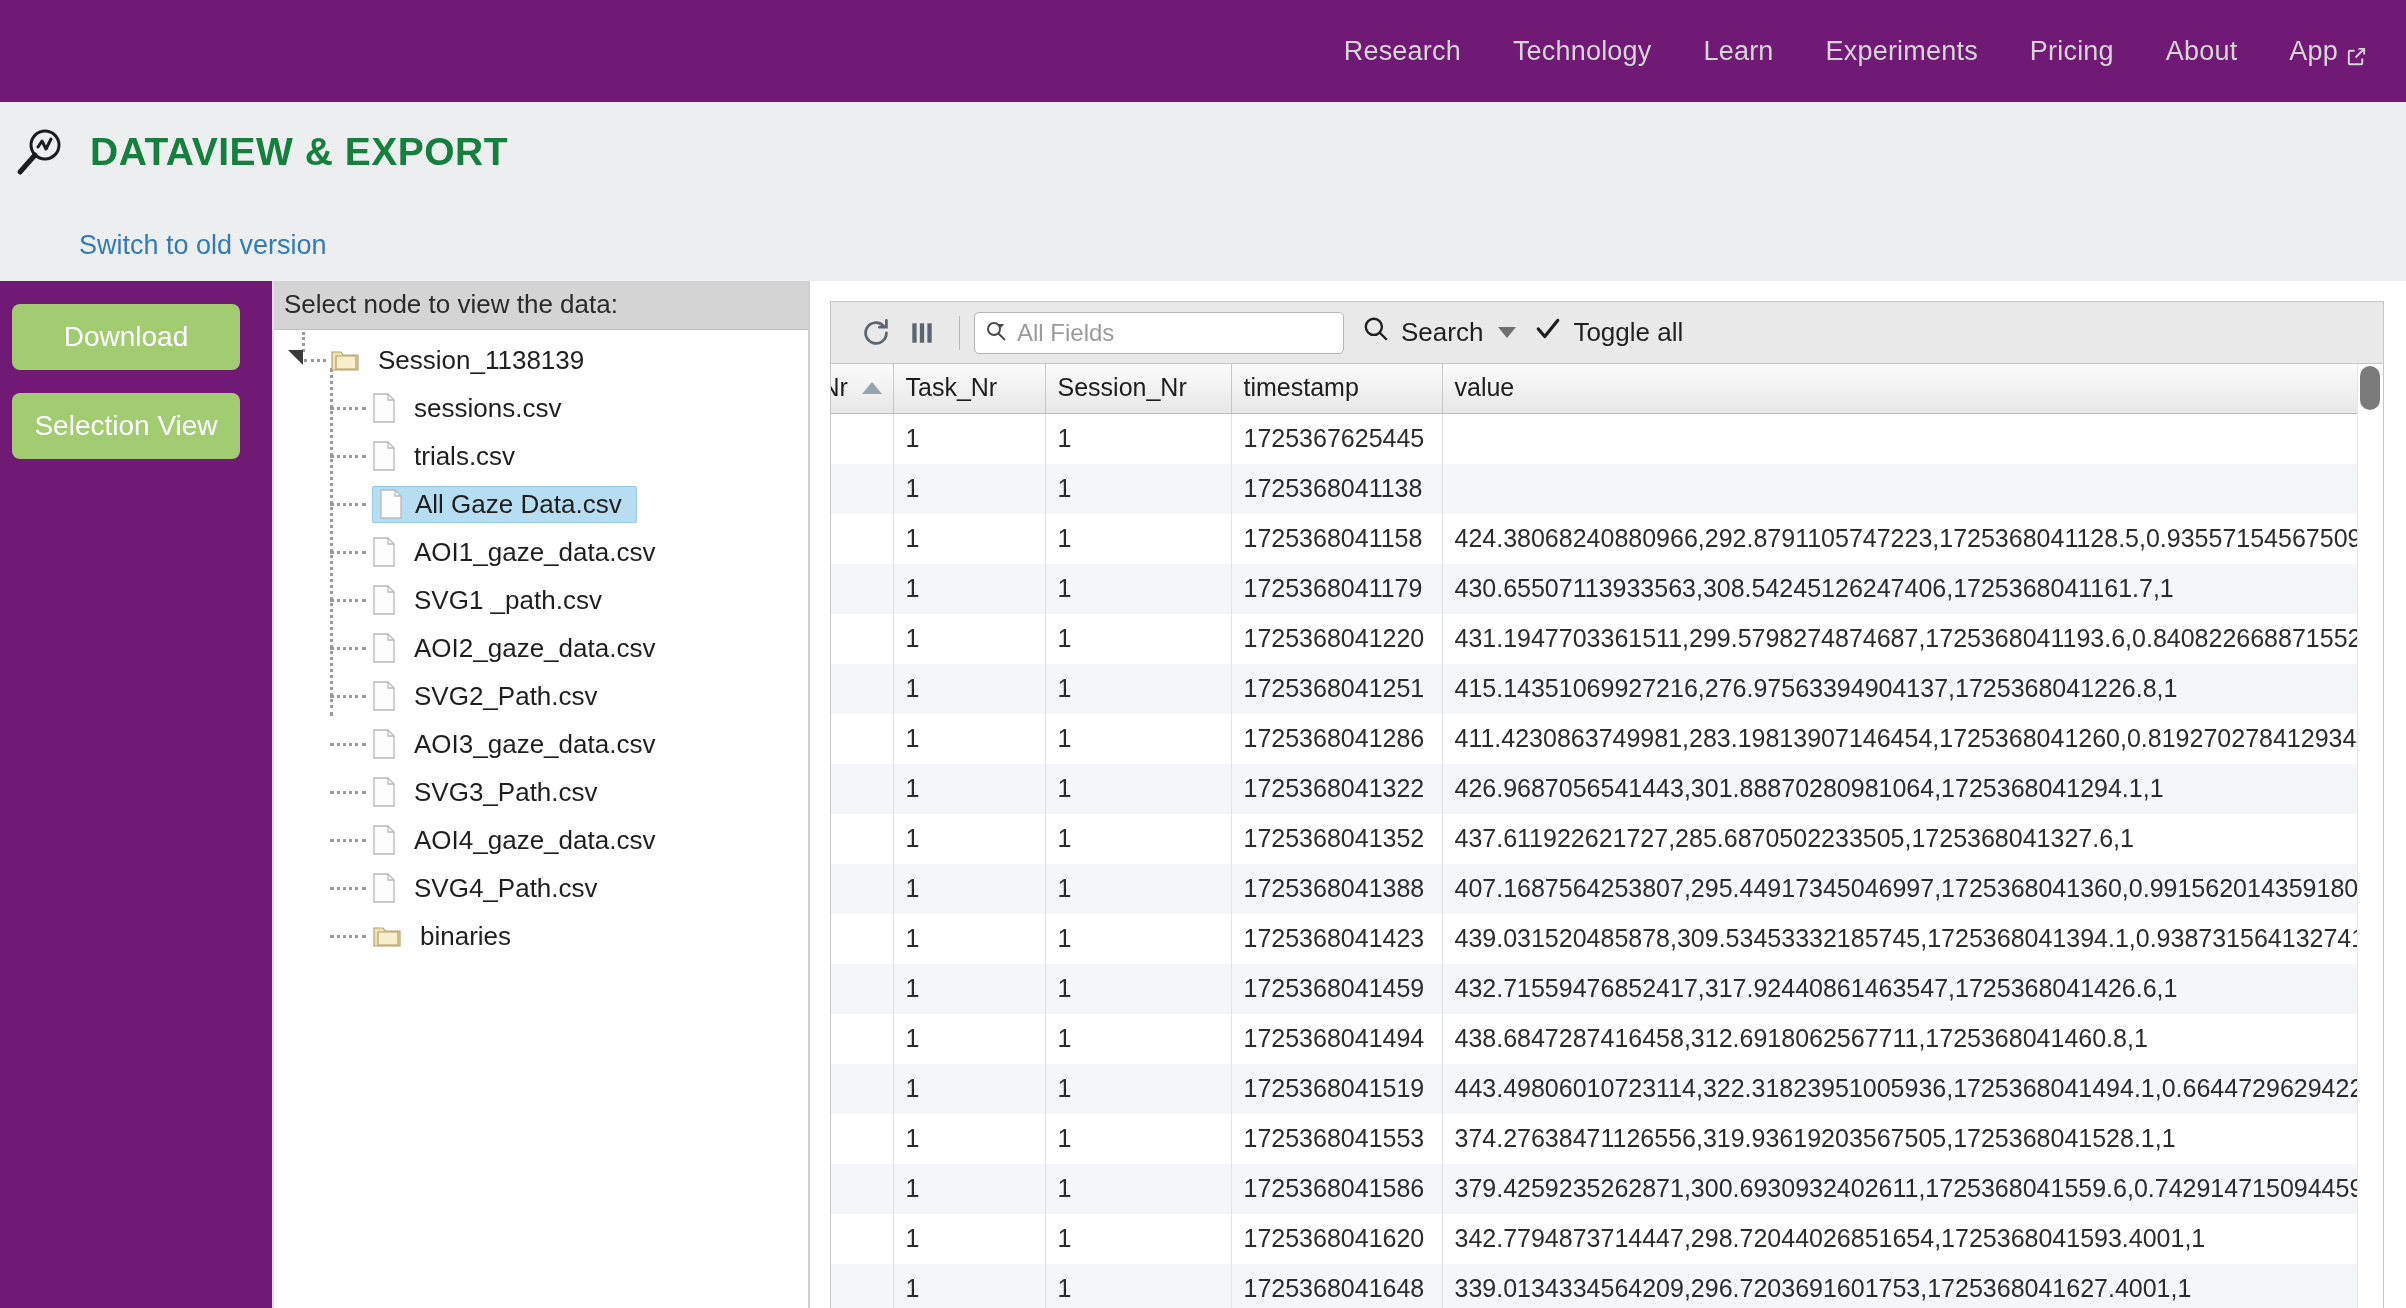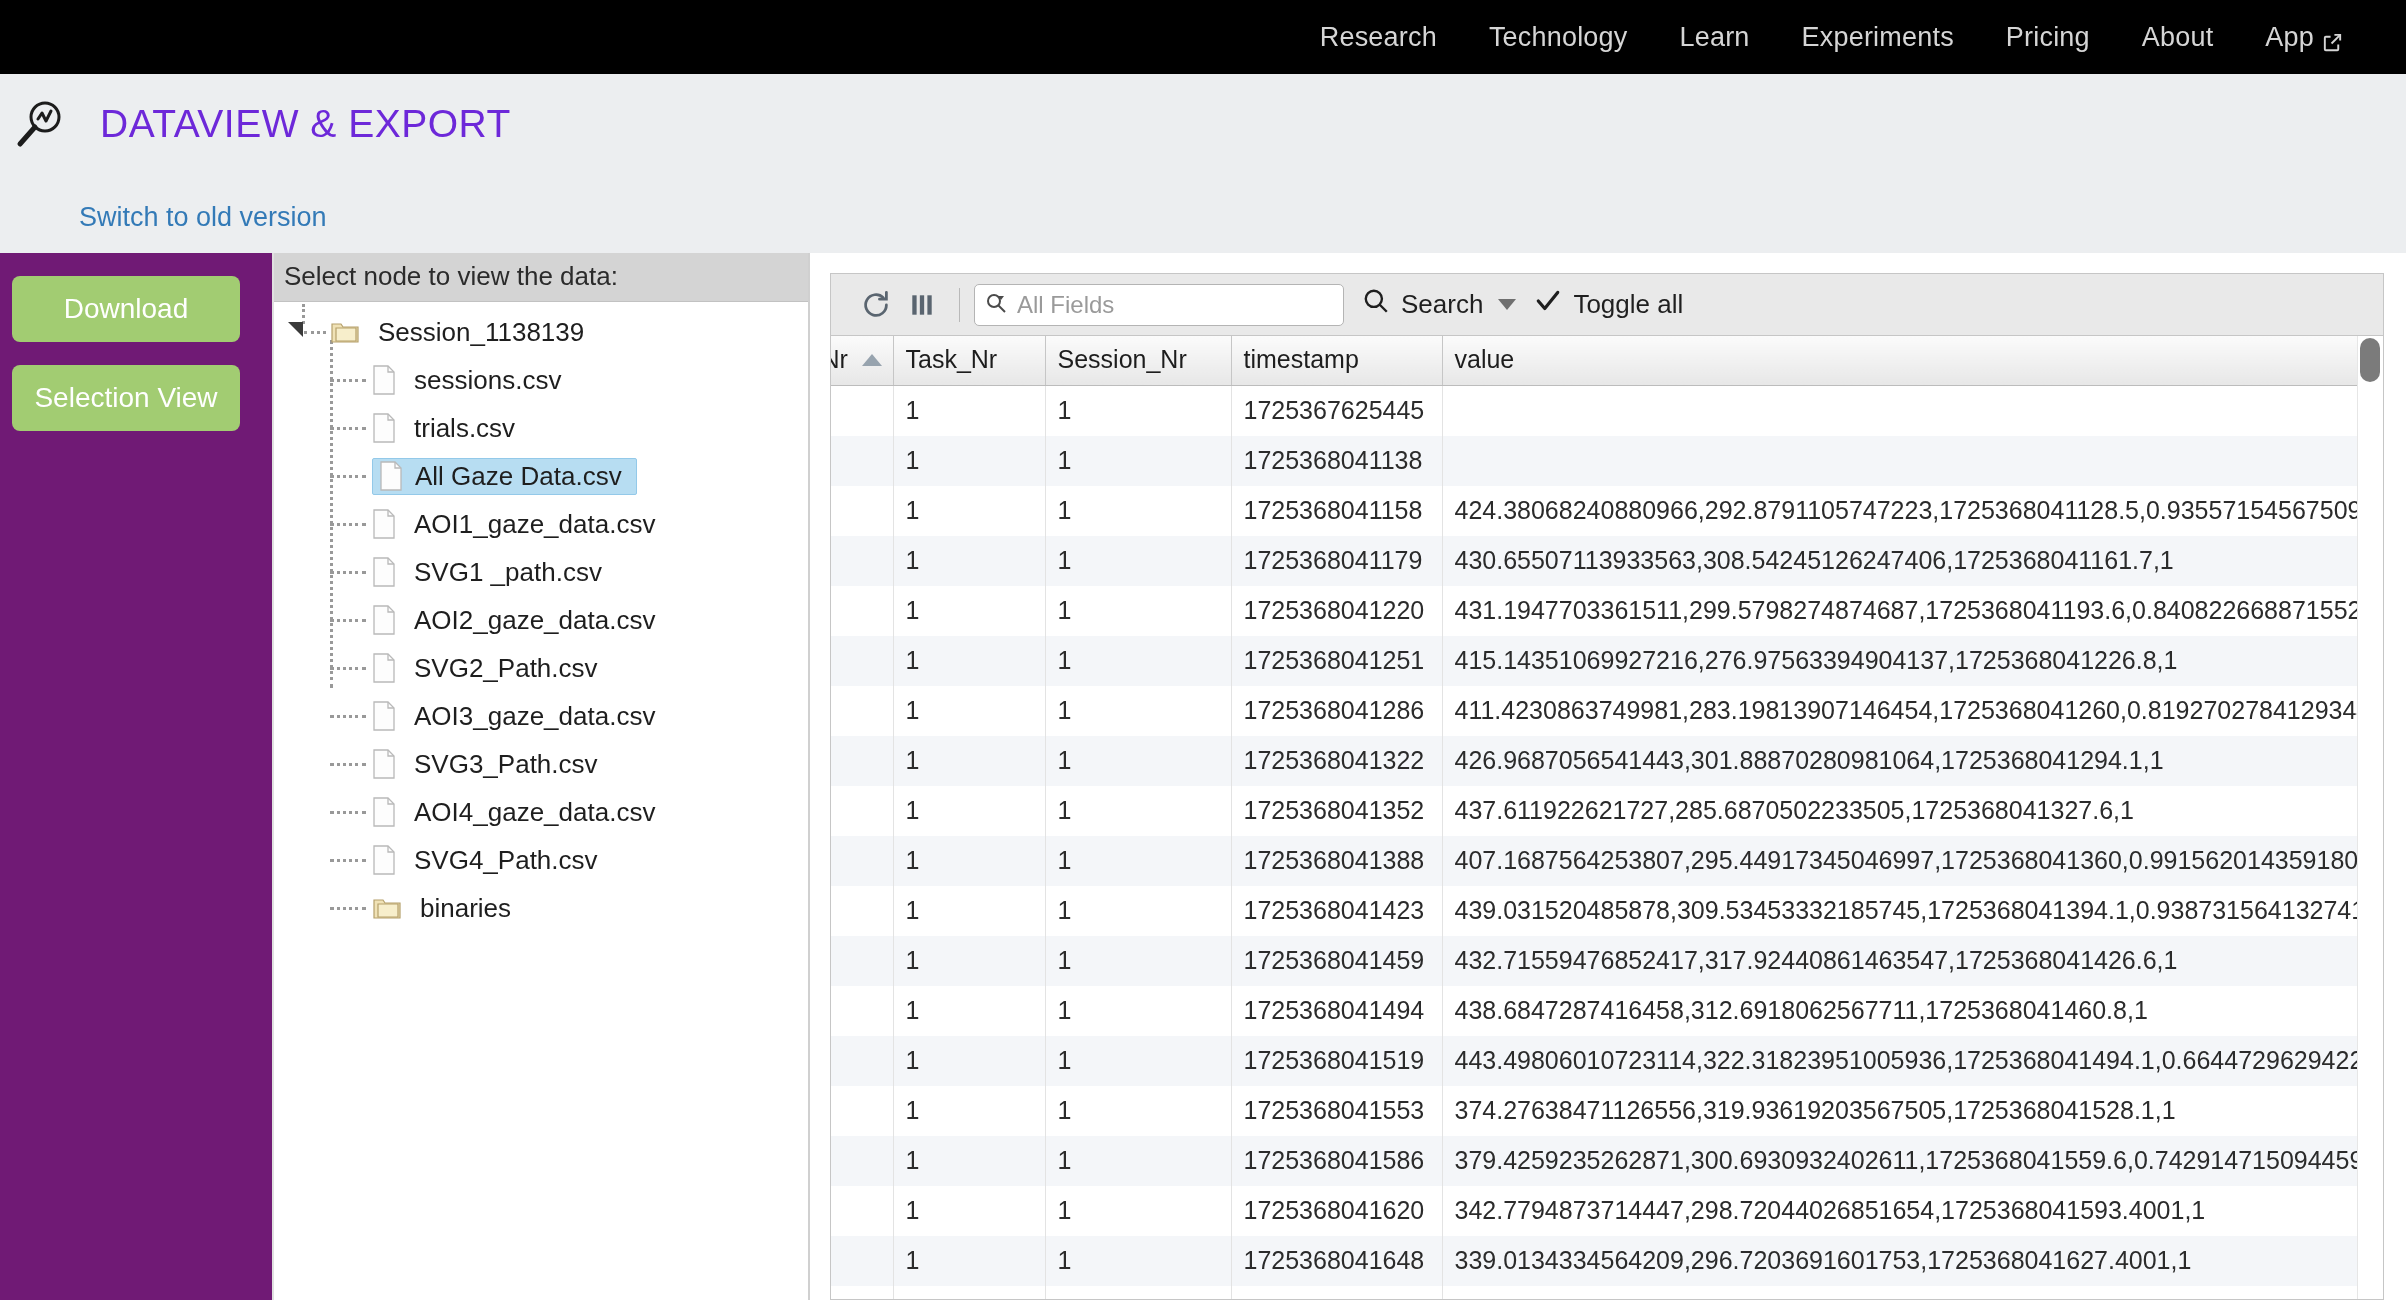--- a/index.html
+++ b/index.html
@@ -6,26 +6,26 @@
   html, body {
     margin: 0; padding: 0;
     width: 2406px; height: 1308px;
     overflow: hidden;
     background: #ffffff;
     font-family: "Liberation Sans", sans-serif;
   }
 
   
   .topnav {
-    height: 74px;
-    background: #000000;
+    height: 102px;
+    background: #701a75;
     display: flex;
     align-items: center;
     justify-content: flex-end;
-    padding-right: 56px;
+    padding-right: 32px;
   }
   .nav-item {
     color: #d5d5d5;
     font-size: 27px;
     padding: 0 26px;
     letter-spacing: 0.2px;
     white-space: nowrap;
     cursor: pointer;
   }
   .nav-item.app {
@@ -44,24 +44,24 @@
   }
   .title-row {
     display: flex;
     align-items: center;
     padding-top: 24px;
     padding-left: 14px;
   }
   .magnifier { width: 52px; height: 52px; flex: 0 0 auto; }
   .page-title {
     font-size: 39px;
-    color: #6d28d9;
+    color: #15803d;
     letter-spacing: 0.5px;
-    margin-left: 34px;
-    font-weight: normal;
+    margin-left: 24px;
+    font-weight: bold;
   }
   .switch-link {
     position: absolute;
     left: 79px;
     top: 128px;
     color: #337ab7;
     font-size: 27px;
     cursor: pointer;
   }
 

